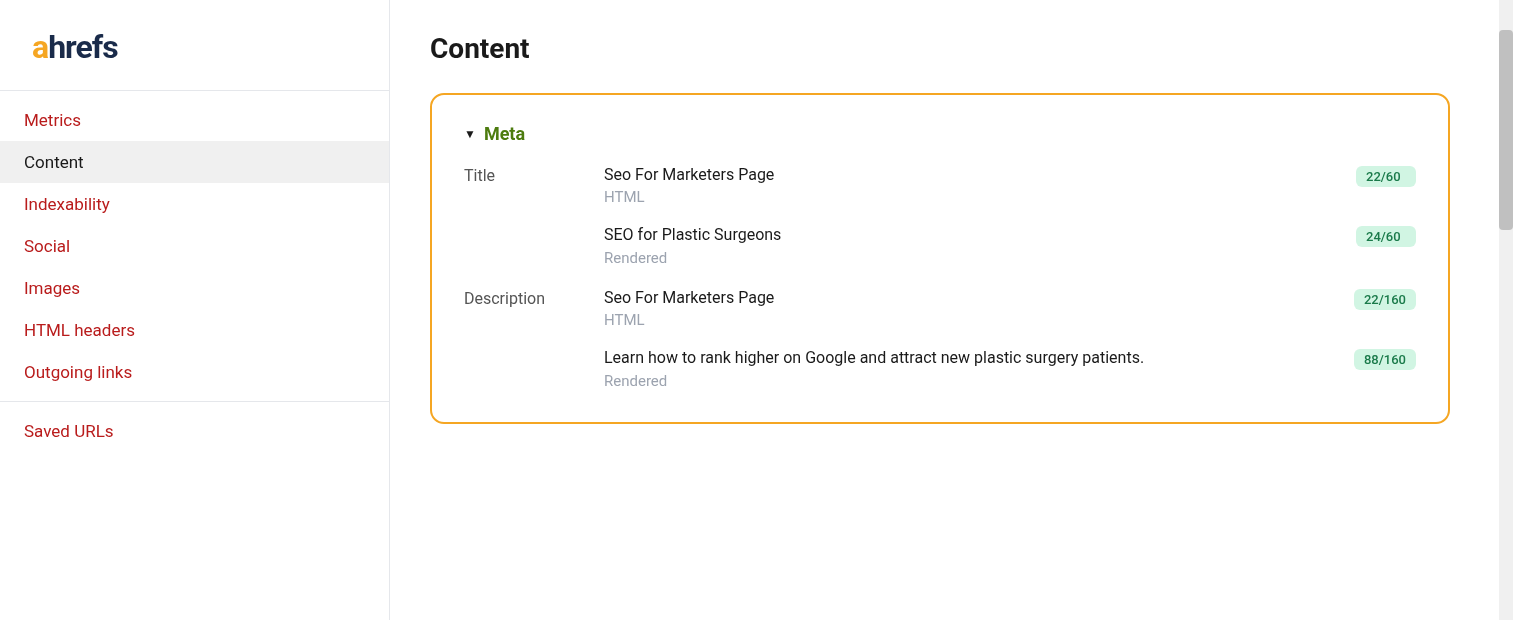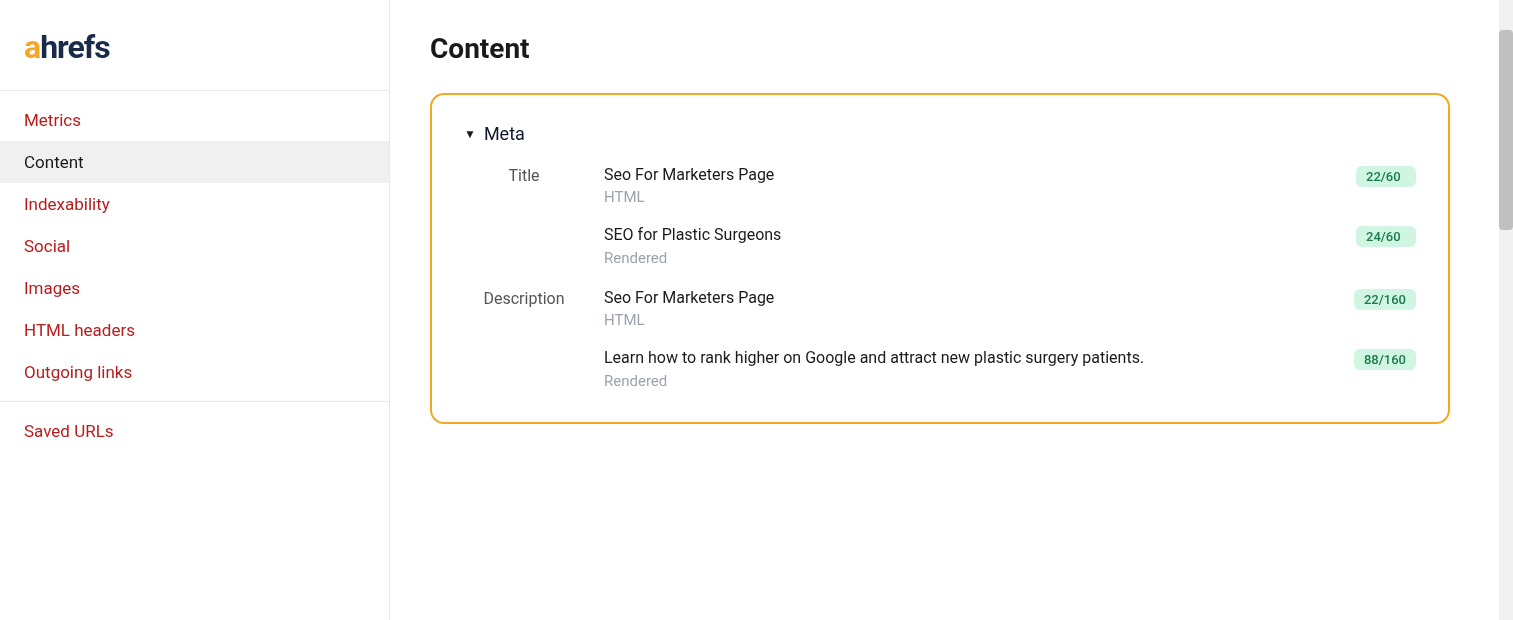--- a/index.html
+++ b/index.html
@@ -23,20 +23,21 @@
       min-width: 390px;
       background: #ffffff;
       border-right: 1px solid #e5e7eb;
       padding: 28px 0 0 0;
       display: flex;
       flex-direction: column;
     }
 
     .logo {
       padding: 0 24px 24px 24px;
+      margin-left: 8px;
     }
 
     .logo-text {
       font-size: 32px;
       font-weight: 700;
       color: #1a2b4a;
       letter-spacing: -1px;
     }
 
     .logo-text .logo-a {
@@ -106,40 +107,40 @@
       margin-bottom: 20px;
     }
 
     .meta-arrow {
       font-size: 12px;
       color: #1a1a1a;
     }
 
     .meta-label {
       font-size: 18px;
-      font-weight: 400;
-      color: #0f172a;
+      font-weight: 700;
+      color: #4d7c0f;
     }
 
     .meta-row {
       display: flex;
       align-items: flex-start;
       margin-bottom: 20px;
     }
 
     .meta-row:last-child {
       margin-bottom: 0;
     }
 
     .row-label {
       min-width: 140px;
       font-size: 16px;
       color: #555;
       padding-top: 2px;
-      text-align: center;
+      text-align: left;
       padding-right: 20px;
     }
 
     .row-content {
       flex: 1;
       display: flex;
       flex-direction: column;
       gap: 2px;
     }
 

